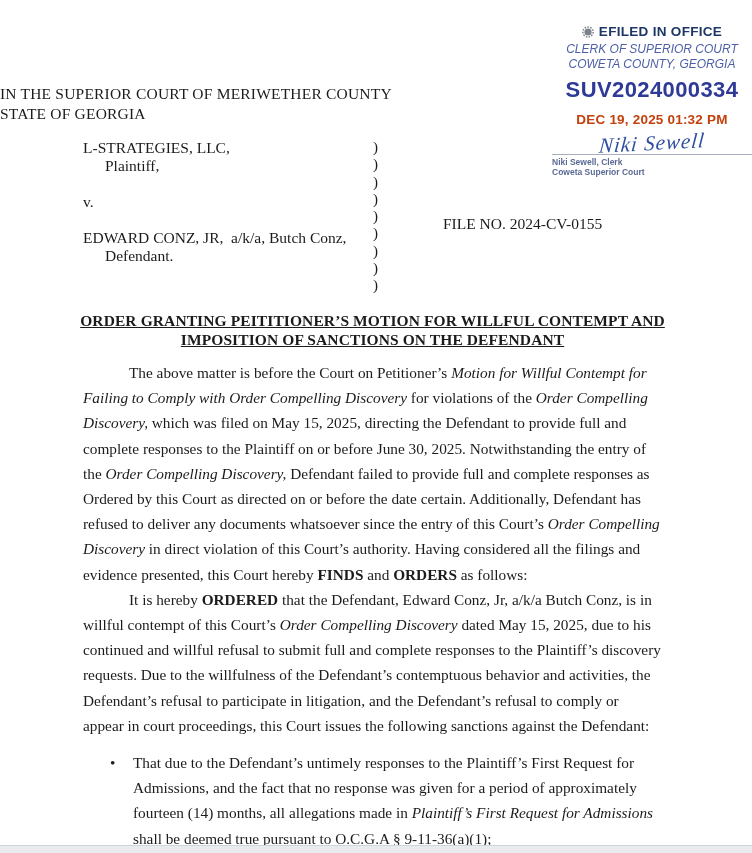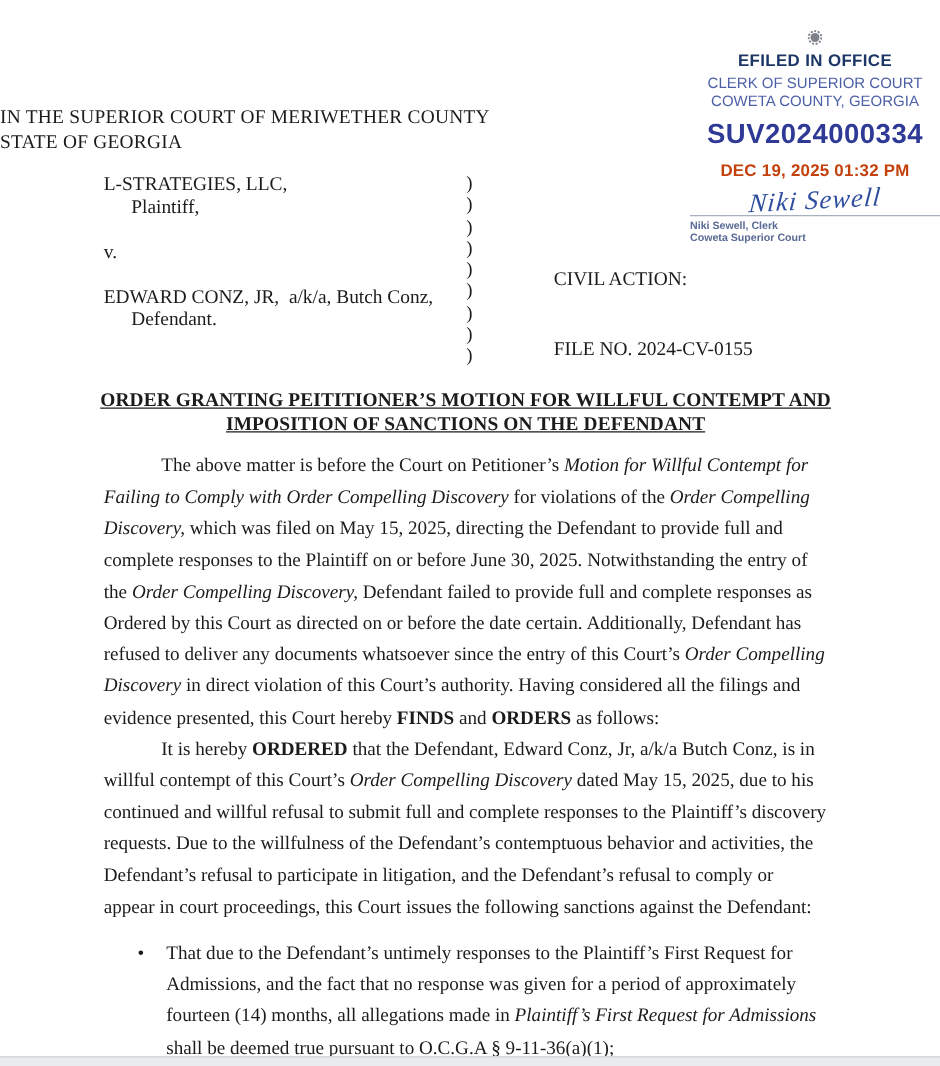--- a/index.html
+++ b/index.html
@@ -12,24 +12,24 @@
     color:#1b1b1b;
   }
   
   .stamp{
     position:absolute; left:552px; top:24px; width:200px;
     text-align:center;
     font-family:"Liberation Sans","DejaVu Sans",sans-serif;
   }
   .stamp-efiled{
     font-size:13.5px; font-weight:bold; color:#1c3766; letter-spacing:.3px;
-    display:flex; align-items:center; justify-content:center; gap:5px;flex-direction:column;
+    display:flex; align-items:center; justify-content:center; gap:5px;
   }
   .seal{width:12px;height:12px;flex:0 0 auto;}
-  .stamp-clerk{font-size:12px; color:#4d5fa6; line-height:15px; margin-top:3px;}
+  .stamp-clerk{font-size:12px; color:#4d5fa6; line-height:15px; margin-top:3px;font-style:italic;}
   .stamp-number{font-size:22px; font-weight:bold; color:#2e3a96; letter-spacing:.4px; margin-top:5px;}
   .stamp-date{font-size:13.5px; font-weight:bold; color:#c2410c; margin-top:9px; letter-spacing:.2px;}
   .sig-block{margin-top:4px;}
   .sig-name{
     font-family:"Liberation Serif","DejaVu Serif",serif;
     font-style:italic; font-size:21px; color:#2f4f9e;
     transform:rotate(-3deg) skewX(-8deg);
     display:inline-block; letter-spacing:1px;
     margin-bottom:-2px;
   }
@@ -119,21 +119,20 @@
       <div>)</div>
       <div>)</div>
       <div>)</div>
       <div>)</div>
       <div>)</div>
       <div>)</div>
       <div>)</div>
       <div>)</div>
     </div>
   <div class="cap-item civil">
-    <div>CIVIL ACTION:</div>
     <div>FILE NO. 2024-CV-0155</div>
   </div>
 </div>
 
 <div class="order-title">
   <div>ORDER GRANTING PEITITIONER’S MOTION FOR WILLFUL CONTEMPT AND</div>
   <div>IMPOSITION OF SANCTIONS ON THE DEFENDANT</div>
 </div>
 
 <div class="body-text">

